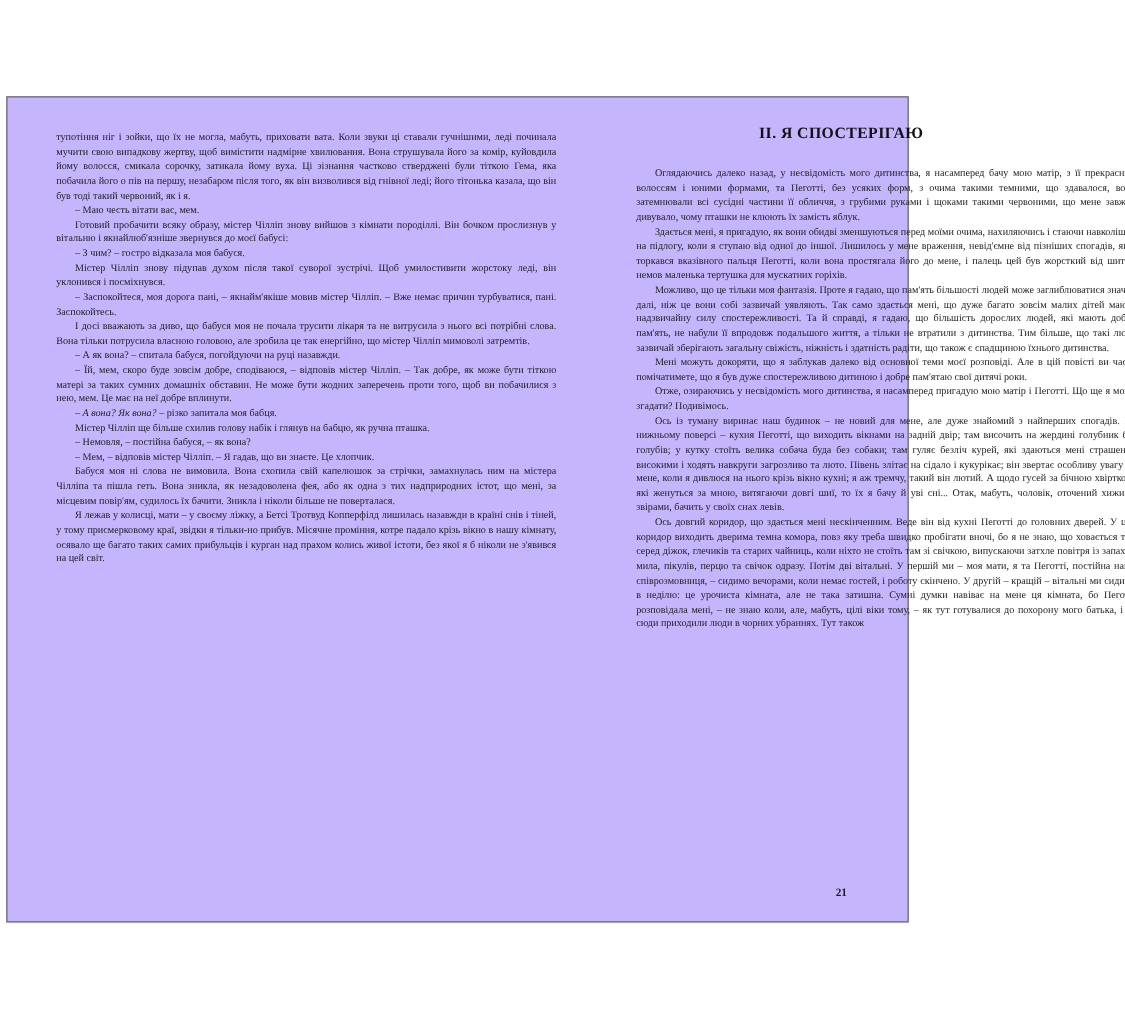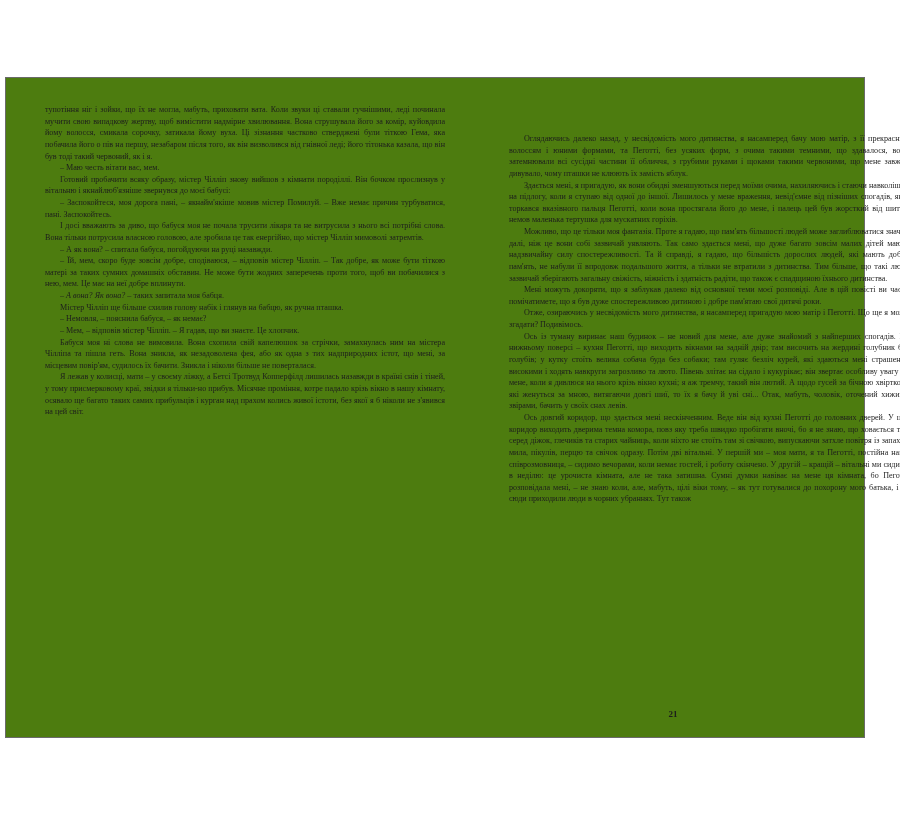--- a/index.html
+++ b/index.html
@@ -11,24 +11,24 @@
     width: 900px;
     height: 817px;
     font-family: "Liberation Serif", "DejaVu Serif", serif;
     overflow: hidden;
   }
 
   #book-spread {
     position: absolute;
     left: 5px;
     top: 77px;
-    width: 860px;
+    width: 722px;
     height: 661px;
     border: 1px solid #6a6a6a;
-    background: #4d7c0f;
+    background: #c4b5fd;
     box-sizing: border-box;
   }
 
   .page {
     position: absolute;
     top: 0;
     height: 100%;
     box-sizing: border-box;
   }
   .page-left  { left: 0px;   width: 445px; }
@@ -84,34 +84,37 @@
 </head>
 <body>
 
 <div id="book-spread">
 
   <div class="page page-left">
     <div class="text-col">
       <p class="cont">тупотіння ніг і зойки, що їх не могла, мабуть, приховати вата. Коли звуки ці ставали гучнішими, леді починала мучити свою випадкову жертву, щоб виміс­тити надмірне хвилювання. Вона струшувала його за комір, куйовдила йому волосся, смикала сорочку, затикала йому вуха. Ці зізнання частково стверд­жені були тіткою Гема, яка побачила його о пів на першу, незабаром після того, як він визволився від гнівної леді; його тітонька казала, що він був тоді такий червоний, як і я.</p>
       <p>– Маю честь вітати вас, мем.</p>
       <p>Готовий пробачити всяку образу, містер Чілліп знову вийшов з кімнати породіллі. Він бочком прослизнув у вітальню і якнайлюб'язніше звернувся до моєї бабусі:</p>
-      <p>– Заспокойтеся, моя дорога пані, – якнайм'якіше мовив містер Помилуй. – Вже немає причин турбуватися, пані. Заспокойтесь.</p>
+      <p>– З чим? – гостро відказала моя бабуся.</p>
+      <p>Містер Чілліп знову підупав духом після такої суворої зустрічі. Щоб уми­лостивити жорстоку леді, він уклонився і посміхнувся.</p>
+      <p>– Заспокойтеся, моя дорога пані, – якнайм'якіше мовив містер Чілліп. – Вже немає причин турбуватися, пані. Заспокойтесь.</p>
       <p>І досі вважають за диво, що бабуся моя не почала трусити лікаря та не ви­трусила з нього всі потрібні слова. Вона тільки потрусила власною головою, але зробила це так енергійно, що містер Чілліп мимоволі затремтів.</p>
       <p>– А як вона? – спитала бабуся, погойдуючи на руці назавжди.</p>
       <p>– Їй, мем, скоро буде зовсім добре, сподіваюся, – відповів містер Чілліп. – Так добре, як може бути тіткою матері за таких сумних домашніх обставин. Не може бути жодних заперечень проти того, щоб ви побачилися з нею, мем. Це має на неї добре вплинути.</p>
-      <p><span>– </span><em>А вона? Як вона?</em><span> – таких запитала моя бабця.</span></p>
+      <p><span>– </span><em>А вона? Як вона?</em><span> – різко запитала моя бабця.</span></p>
       <p>Містер Чілліп ще більше схилив голову набік і глянув на бабцю, як руч­на пташка.</p>
-      <p>– Немовля, – пояснила бабуся, – як немає?</p>
+      <p>– Немовля, – постійна бабуся, – як вона?</p>
       <p>– Мем, – відповів містер Чілліп. – Я гадав, що ви знаєте. Це хлопчик.</p>
       <p>Бабуся моя ні слова не вимовила. Вона схопила свій капелюшок за стріч­ки, замахнулась ним на містера Чілліпа та пішла геть. Вона зникла, як неза­доволена фея, або як одна з тих надприродних істот, що мені, за місцевим по­вір'ям, судилось їх бачити. Зникла і ніколи більше не поверталася.</p>
       <p>Я лежав у колисці, мати – у своєму ліжку, а Бетсі Тротвуд Копперфілд ли­шилась назавжди в країні снів і тіней, у тому присмерковому краї, звідки я тільки-но прибув. Місячне проміння, котре падало крізь вікно в нашу кім­нату, осявало ще багато таких самих прибульців і курган над прахом колись живої істоти, без якої я б ніколи не з'явився на цей світ.</p>
     </div>
   </div>
 
   <div class="page page-right">
+    <div class="chapter-title">II. Я СПОСТЕРІГАЮ</div>
     <div class="text-col has-title">
       <p>Оглядаючись далеко назад, у несвідомість мого дитинства, я насамперед бачу мою матір, з її прекрасним волоссям і юними формами, та Пеготті, без усяких форм, з очима такими темними, що здавалося, вони затемнювали всі сусідні частини її обличчя, з грубими руками і щоками такими червоними, що мене завжди дивувало, чому пташки не клюють їх замість яблук.</p>
       <p>Здається мені, я пригадую, як вони обидві зменшуються перед моїми очи­ма, нахиляючись і стаючи навколішки на підлогу, коли я ступаю від одної до іншої. Лишилось у мене враження, невід'ємне від пізніших спогадів, як я тор­кався вказівного пальця Пеготті, коли вона простягала його до мене, і палець цей був жорсткий від шиття, немов маленька тертушка для мускатних горі­хів.</p>
       <p>Можливо, що це тільки моя фантазія. Проте я гадаю, що пам'ять більшос­ті людей може заглиблюватися значно далі, ніж це вони собі зазвичай уяв­ляють. Так само здається мені, що дуже багато зовсім малих дітей мають надзвичайну силу спостережливості. Та й справді, я гадаю, що більшість до­рослих людей, які мають добру пам'ять, не набули її впродовж подальшого життя, а тільки не втратили з дитинства. Тим більше, що такі люди зазвичай зберігають загальну свіжість, ніжність і здатність радіти, що також є спад­щиною їхнього дитинства.</p>
       <p>Мені можуть докоряти, що я заблукав далеко від основної теми моєї роз­повіді. Але в цій повісті ви часто помічатимете, що я був дуже спостережли­вою дитиною і добре пам'ятаю свої дитячі роки.</p>
       <p>Отже, озираючись у несвідомість мого дитинства, я насамперед пригадую мою матір і Пеготті. Що ще я можу згадати? Подивімось.</p>
       <p>Ось із туману виринає наш будинок – не новий для мене, але дуже зна­йомий з найперших спогадів. На нижньому поверсі – кухня Пеготті, що ви­ходить вікнами на задній двір; там височить на жердині голубник без голу­бів; у кутку стоїть велика собача буда без собаки; там гуляє безліч курей, які здаються мені страшенно високими і ходять навкруги загрозливо та люто. Півень злітає на сідало і кукурікає; він звертає особливу увагу на мене, коли я дивлюся на нього крізь вікно кухні; я аж тремчу, такий він лютий. А щодо гусей за бічною хвірткою, які женуться за мною, витягаючи довгі шиї, то їх я бачу й уві сні... Отак, мабуть, чоловік, оточений хижими звірами, бачить у своїх снах левів.</p>
       <p>Ось довгий коридор, що здається мені нескінченним. Веде він від кухні Пеготті до головних дверей. У цей коридор виходить дверима темна комо­ра, повз яку треба швидко пробігати вночі, бо я не знаю, що ховається там серед діжок, глечиків та старих чайниць, коли ніхто не стоїть там зі свічкою, випускаючи затхле повітря із запахом мила, пікулів, перцю та свічок одразу. Потім дві вітальні. У першій ми – моя мати, я та Пеготті, постійна наша спів­розмовниця, – сидимо вечорами, коли немає гостей, і роботу скінчено. У дру­гій – кращій – вітальні ми сидимо в неділю: це урочиста кімната, але не така затишна. Сумні думки навіває на мене ця кімната, бо Пеготті розповідала мені, – не знаю коли, але, мабуть, цілі віки тому, – як тут готувалися до похо­рону мого батька, і як сюди приходили люди в чорних убраннях. Тут також</p>
     </div>
     <div class="folio">21</div>

